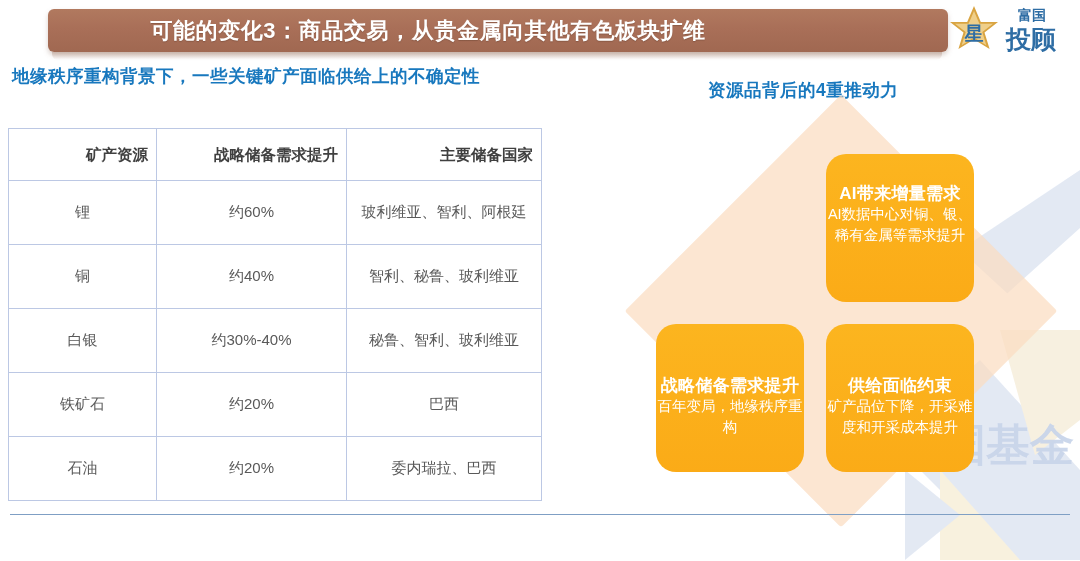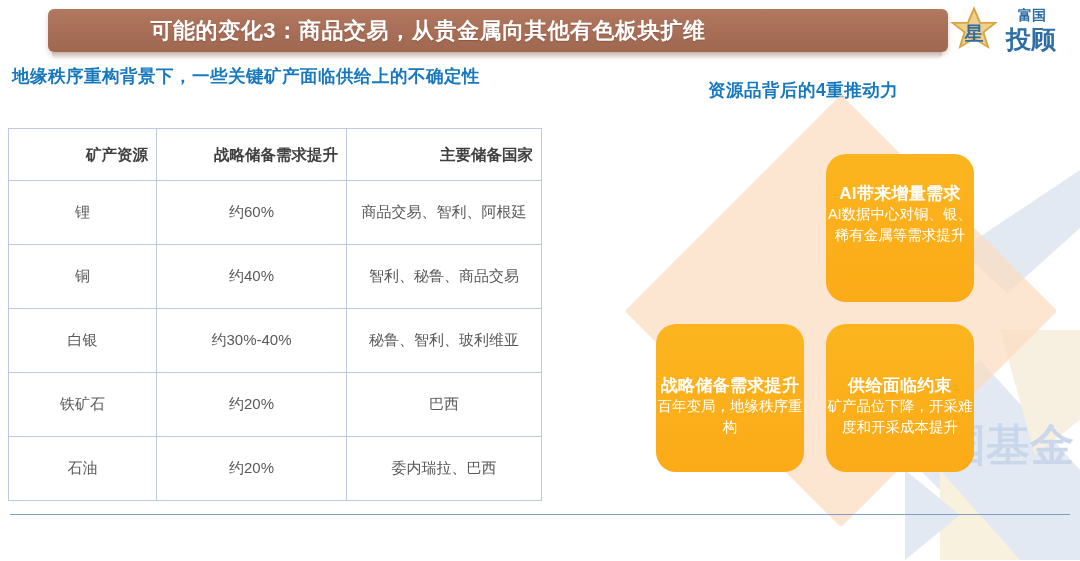--- a/index.html
+++ b/index.html
@@ -218,26 +218,26 @@
       <tr>
         <th>矿产资源</th>
         <th>战略储备需求提升</th>
         <th>主要储备国家</th>
       </tr>
     </thead>
     <tbody>
       <tr>
         <td>锂</td>
         <td>约60%</td>
-        <td>商品交易、智利、阿根廷</td>
+        <td>玻利维亚、智利、阿根廷</td>
       </tr>
       <tr>
         <td>铜</td>
         <td>约40%</td>
-        <td>智利、秘鲁、商品交易</td>
+        <td>智利、秘鲁、玻利维亚</td>
       </tr>
       <tr>
         <td>白银</td>
         <td>约30%-40%</td>
         <td>秘鲁、智利、玻利维亚</td>
       </tr>
       <tr>
         <td>铁矿石</td>
         <td>约20%</td>
         <td>巴西</td>

